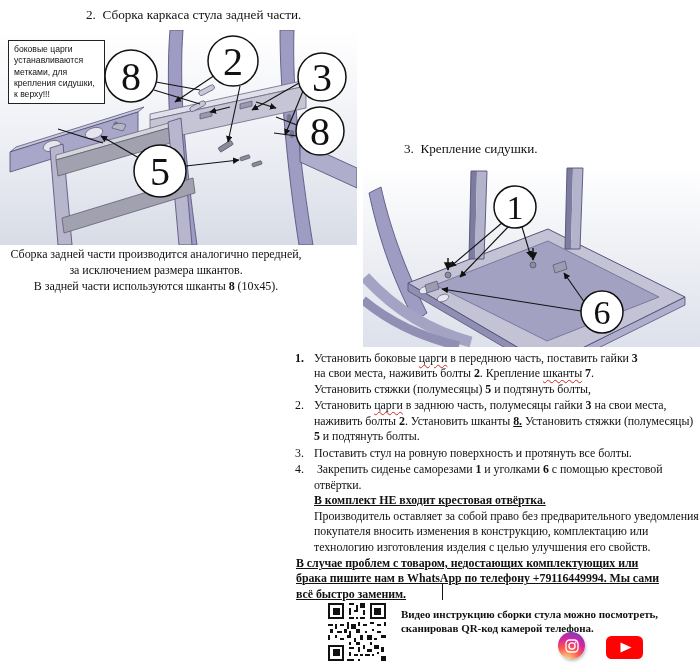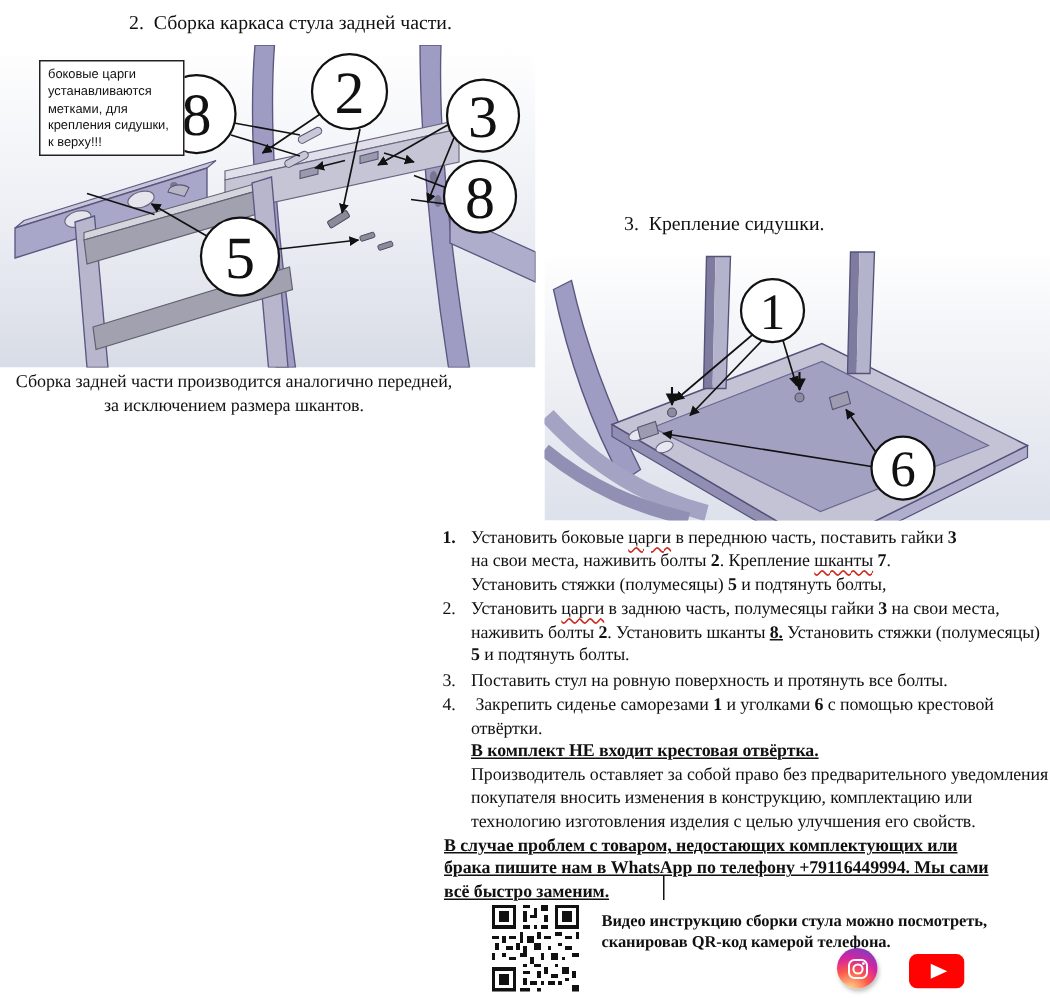--- a/index.html
+++ b/index.html
@@ -2,21 +2,21 @@
 <html><head>
 <meta charset="utf-8">
 <style>
   html,body{margin:0;padding:0;background:#fff;}
   #page{position:relative;width:700px;height:665px;background:#fff;overflow:hidden;
         font-family:"Liberation Serif",serif;color:#111;}
   .abs{position:absolute;}
   .sec-title{font-size:13.2px;white-space:pre;text-align:right;}
   .note-box{border:1.3px solid #222;background:#fff;padding:3px 4px 2px 5px;
             font-family:"Liberation Sans",sans-serif;font-size:8.6px;line-height:1.32;
-            white-space:pre-line;z-index:5;margin-left:18px;}
+            white-space:pre-line;z-index:5;}
   .caption{width:312px;text-align:center;font-size:12px;line-height:1.33;letter-spacing:-0.05px;}
   .list{width:412px;font-size:11.9px;line-height:1.3;letter-spacing:-0.05px;}
   .list-item{display:flex;margin-bottom:1px;}
   .num{flex:none;width:19px;}
   .num-b{font-weight:700;}
   .body-seg{flex:1;white-space:pre-wrap;}
   .seg-b{font-weight:700;}
   .seg-u{text-decoration:underline;text-decoration-thickness:1px;}
   .seg-r{text-decoration:underline;text-decoration-style:wavy;text-decoration-color:#cc2a1e;
          text-decoration-thickness:1px;text-underline-offset:2px;}
@@ -135,23 +135,24 @@
 
   <div class="abs note-box" style="left:8px;top:40px;width:86px;">боковые царги
 устанавливаются
 метками, для
 крепления сидушки,
 к верху!!!</div>
 
   <div class="abs caption" style="left:0;top:247px;">
     <div>Сборка задней части производится аналогично передней,</div>
     <div>за исключением размера шкантов.</div>
-  </div>
-
-  <div class="abs sec-title" style="left:416px;top:141px;">3.  Крепление сидушки.</div>
+    <div><span>В задней части используются шканты </span><span class="seg-b">8</span><span> (10x45).</span></div>
+  </div>
+
+  <div class="abs sec-title" style="left:404px;top:141px;">3.  Крепление сидушки.</div>
 
   <div class="abs" style="left:363px;top:165px;width:337px;height:182px;">
     <svg width="337" height="182" viewBox="0 0 337 182">
       <defs>
         <linearGradient id="gr" x1="0" y1="0" x2="0" y2="1">
           <stop offset="0" stop-color="#ffffff"></stop>
             <stop offset="0.5" stop-color="#edeff4"></stop>
           <stop offset="1" stop-color="#dde1eb"></stop>
         </linearGradient>
         <marker id="arw2" markerWidth="7" markerHeight="7" refX="5.5" refY="3" orient="auto">

